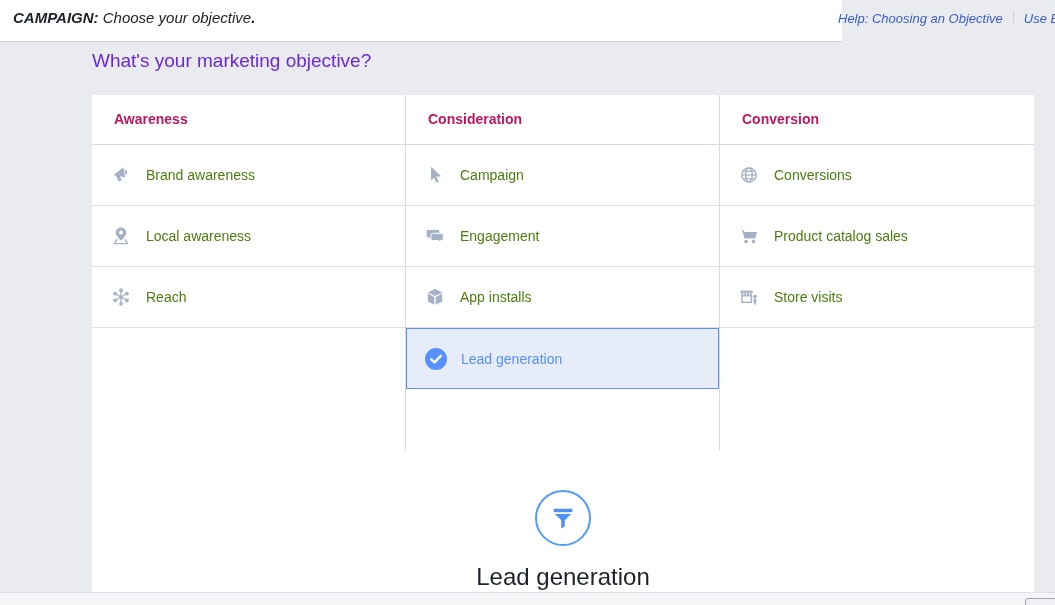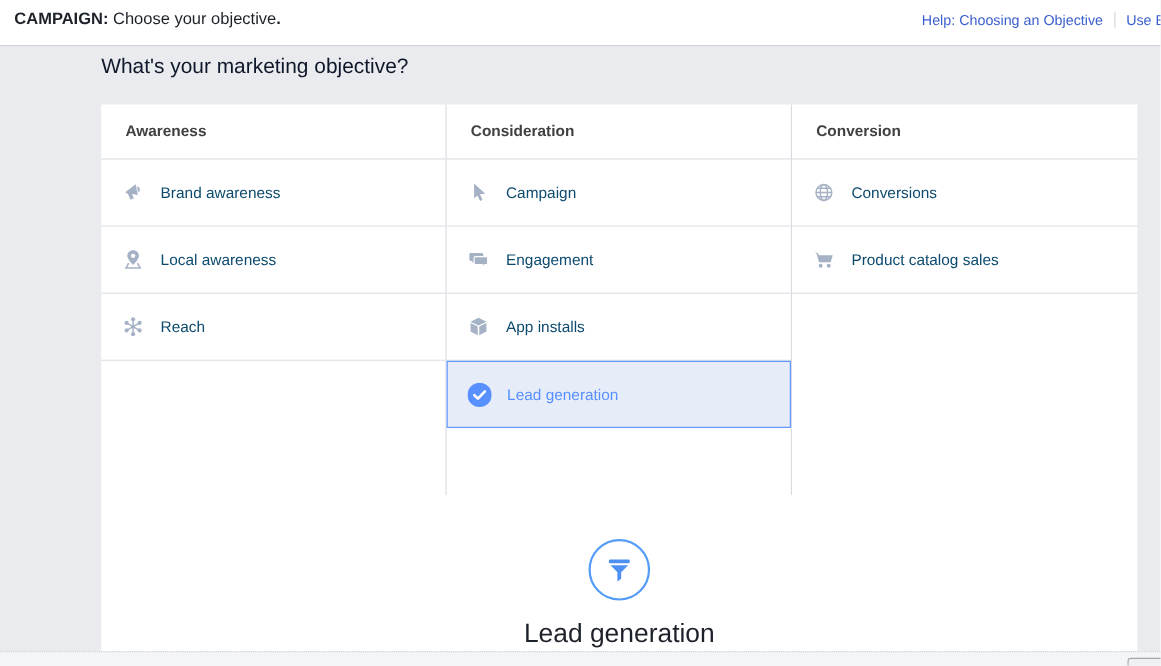--- a/index.html
+++ b/index.html
@@ -1,40 +1,40 @@
 <!DOCTYPE html>
 <html><head>
 <meta charset="utf-8">
 <style>
   * { margin:0; padding:0; box-sizing:border-box; }
   html,body { width:1055px; height:605px; overflow:hidden; }
   body { font-family:"Liberation Sans","DejaVu Sans",sans-serif; background:#e9ebee; position:relative; }
 
   
-  .topbar { position:absolute; left:0; top:0; width:1055px; height:42px; background:#ffffff; border-bottom:1px solid #ccd0d5; }
+  .topbar { position:absolute; left:0; top:0; width:842px; height:42px; background:#ffffff; border-bottom:1px solid #ccd0d5;font-style:italic; }
   .topbar-title { position:absolute; left:13px; top:9px; font-size:15px; color:#1d2129; white-space:nowrap; }
   .topbar-title .b { font-weight:bold; }
   .topbar-links { position:absolute; left:838px; top:11px; white-space:nowrap; font-size:13px; }
   .toplink { color:#3a5fcd; text-decoration:none; cursor:pointer;margin-top:48px; }
   .link-divider { display:inline-block; width:1px; height:14px; background:#d0d3d9; margin:0 10px; vertical-align:-2px; }
 
   
-  .page-heading { position:absolute; left:92px; top:50px; font-size:19px; font-weight:400; color:#0f172a; }
+  .page-heading { position:absolute; left:92px; top:50px; font-size:19px; font-weight:400; color:#6d28d9; }
 
   
   .panel { position:absolute; left:92px; top:95px; width:942px; height:497px; background:#ffffff; }
 
   
   .obj-table { display:flex; width:942px; height:355px; }
   .obj-col { width:314px; min-height:355px; border-right:1px solid #d8dbe1; }
   .obj-col.last { border-right:none; }
-  .col-header { height:50px; line-height:49px; padding-left:22px; font-size:14px; font-weight:bold; color:#404040; border-bottom:1px solid #d8dbe1; }
+  .col-header { height:50px; line-height:49px; padding-left:22px; font-size:14px; font-weight:bold; color:#be185d; border-bottom:1px solid #d8dbe1; }
   .obj-row { height:61px; display:flex; align-items:center; padding-left:18px; border-bottom:1px solid #dcdfe4; cursor:pointer; }
   .obj-row .icn { width:22px; height:22px; flex:0 0 22px; margin-right:14px; display:flex; align-items:center; justify-content:center; }
-  .obj-row .lbl { font-size:14px; color:#0c4a6e; }
+  .obj-row .lbl { font-size:14px; color:#4d7c0f; }
   .obj-row.selected { background:#e7edf8; border:1px solid #5890ff; }
   .obj-row.selected .lbl { color:#5890ff; }
 
   
   .summary { position:absolute; left:0; top:395px; width:942px; text-align:center; }
   .funnel-circle { width:56px; height:56px; border:2px solid #549cf7; border-radius:50%; margin:0 auto; display:flex; align-items:center; justify-content:center; background:#ffffff; }
   .summary-label { margin-top:17px; font-size:24px; color:#1d2129; }
 
   
   .footer-strip { position:absolute; left:0; bottom:0; width:1055px; height:13px; background:#f4f5f7; border-top:1px dotted #c5cad2; }
@@ -177,20 +177,35 @@
         <span class="icn">
           <svg width="20" height="20" viewBox="0 0 20 20">
             <path d="M2 3.2 L4.6 4.4 L5.6 6 H18 L16.2 12.4 H5.6 L3.6 5.4 Z" fill="#a5b1c4"></path>
             <circle cx="7" cy="15.6" r="1.8" fill="#a5b1c4"></circle>
             <circle cx="14.4" cy="15.6" r="1.8" fill="#a5b1c4"></circle>
           </svg>
         </span>
         <span class="lbl">Product catalog sales</span>
       </div>
 
+      <div class="obj-row">
+        <span class="icn">
+          <svg width="20" height="20" viewBox="0 0 20 20">
+            <rect x="1.6" y="3.6" width="12.2" height="2.2" fill="#a5b1c4"></rect>
+            <rect x="2.4" y="5.8" width="1.8" height="2.4" fill="#a5b1c4"></rect>
+            <rect x="5.2" y="5.8" width="1.8" height="2.4" fill="#a5b1c4"></rect>
+            <rect x="8" y="5.8" width="1.8" height="2.4" fill="#a5b1c4"></rect>
+            <rect x="10.8" y="5.8" width="1.8" height="2.4" fill="#a5b1c4"></rect>
+            <rect x="3" y="8.8" width="9.4" height="6.6" fill="none" stroke="#a5b1c4" stroke-width="1.4"></rect>
+            <circle cx="15.9" cy="9.6" r="1.9" fill="#a5b1c4"></circle>
+            <path d="M14.4 12 H17.4 V15.2 H16.8 V17.6 H15 V15.2 H14.4 Z" fill="#a5b1c4"></path>
+          </svg>
+        </span>
+        <span class="lbl">Store visits</span>
+      </div>
     </div>
   </div>
 
   <div class="summary">
     <div class="funnel-circle">
       <svg width="26" height="26" viewBox="0 0 24 24">
         <rect x="3.2" y="3.4" width="17.6" height="3.2" rx="1.2" fill="#4e90f2"></rect>
         <path d="M4.6 8.2 L19.4 8.2 L13.6 14 L13.6 19.6 L10.4 21.8 L10.4 14 Z" fill="#4e90f2"></path>
       </svg>
     </div>

